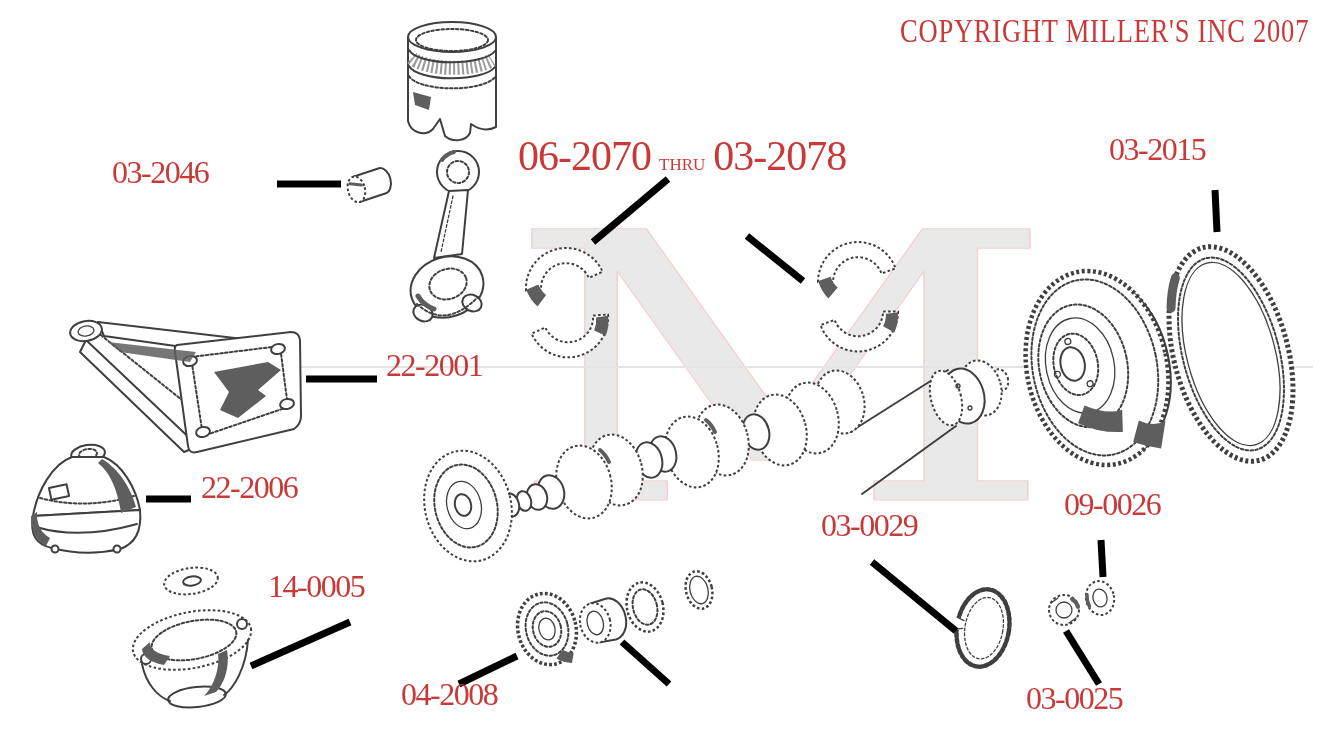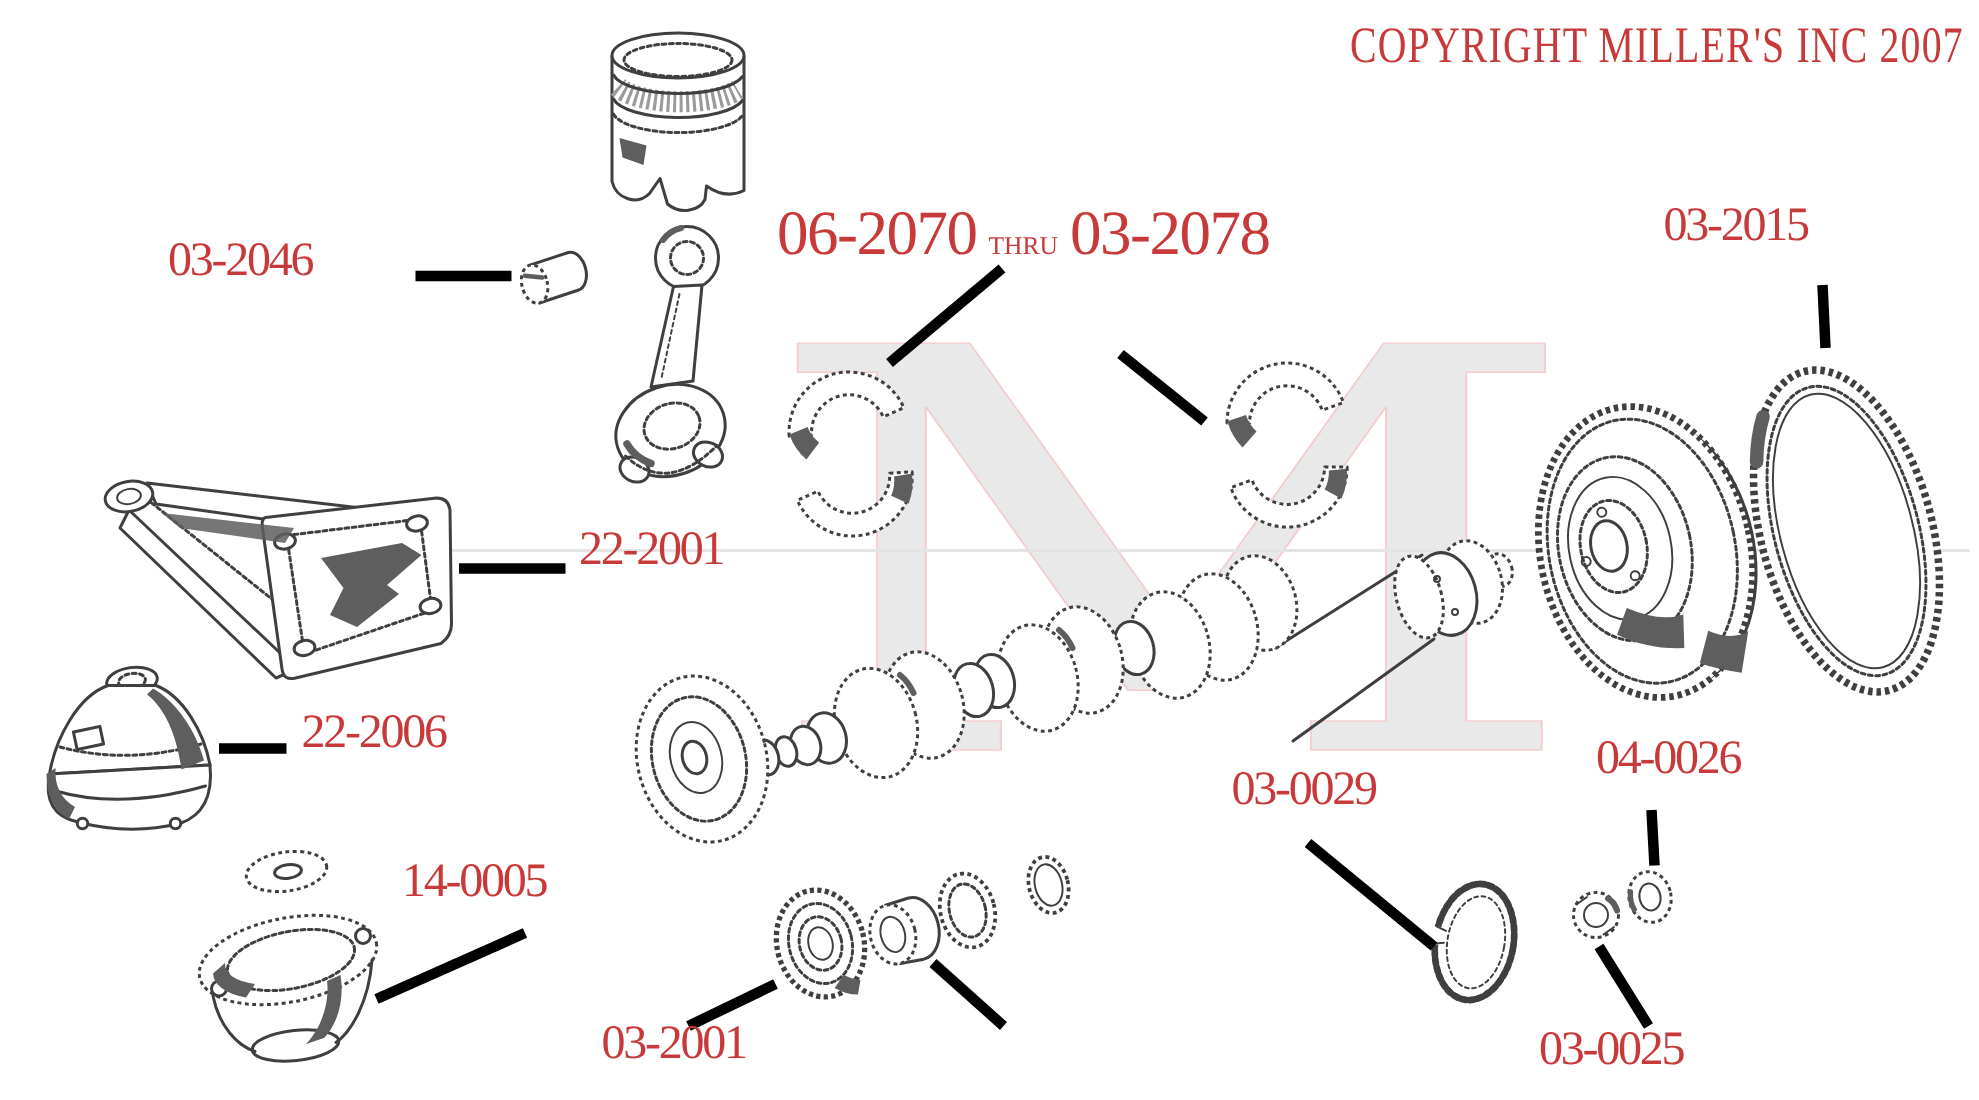--- a/index.html
+++ b/index.html
@@ -256,22 +256,22 @@
 
 
   <div class="lbl" style="left:1109px;top:132px">03-2015</div>
 
   <div class="lbl" style="left:386px;top:348px">22-2001</div>
 
   <div class="lbl" style="left:201px;top:470px">22-2006</div>
 
   <div class="lbl" style="left:268px;top:569px">14-0005</div>
 
-  <div class="lbl" style="left:401px;top:677px">03-2001</div>
+  <div class="lbl" style="left:401px;top:677px">04-2008</div>
 
 
   <div class="lbl" style="left:821px;top:508px">03-0029</div>
 
-  <div class="lbl" style="left:1064px;top:487px">04-0026</div>
+  <div class="lbl" style="left:1064px;top:487px">09-0026</div>
 
   <div class="lbl" style="left:1026px;top:681px">03-0025</div>
 
 </div>
 
 </body></html>

